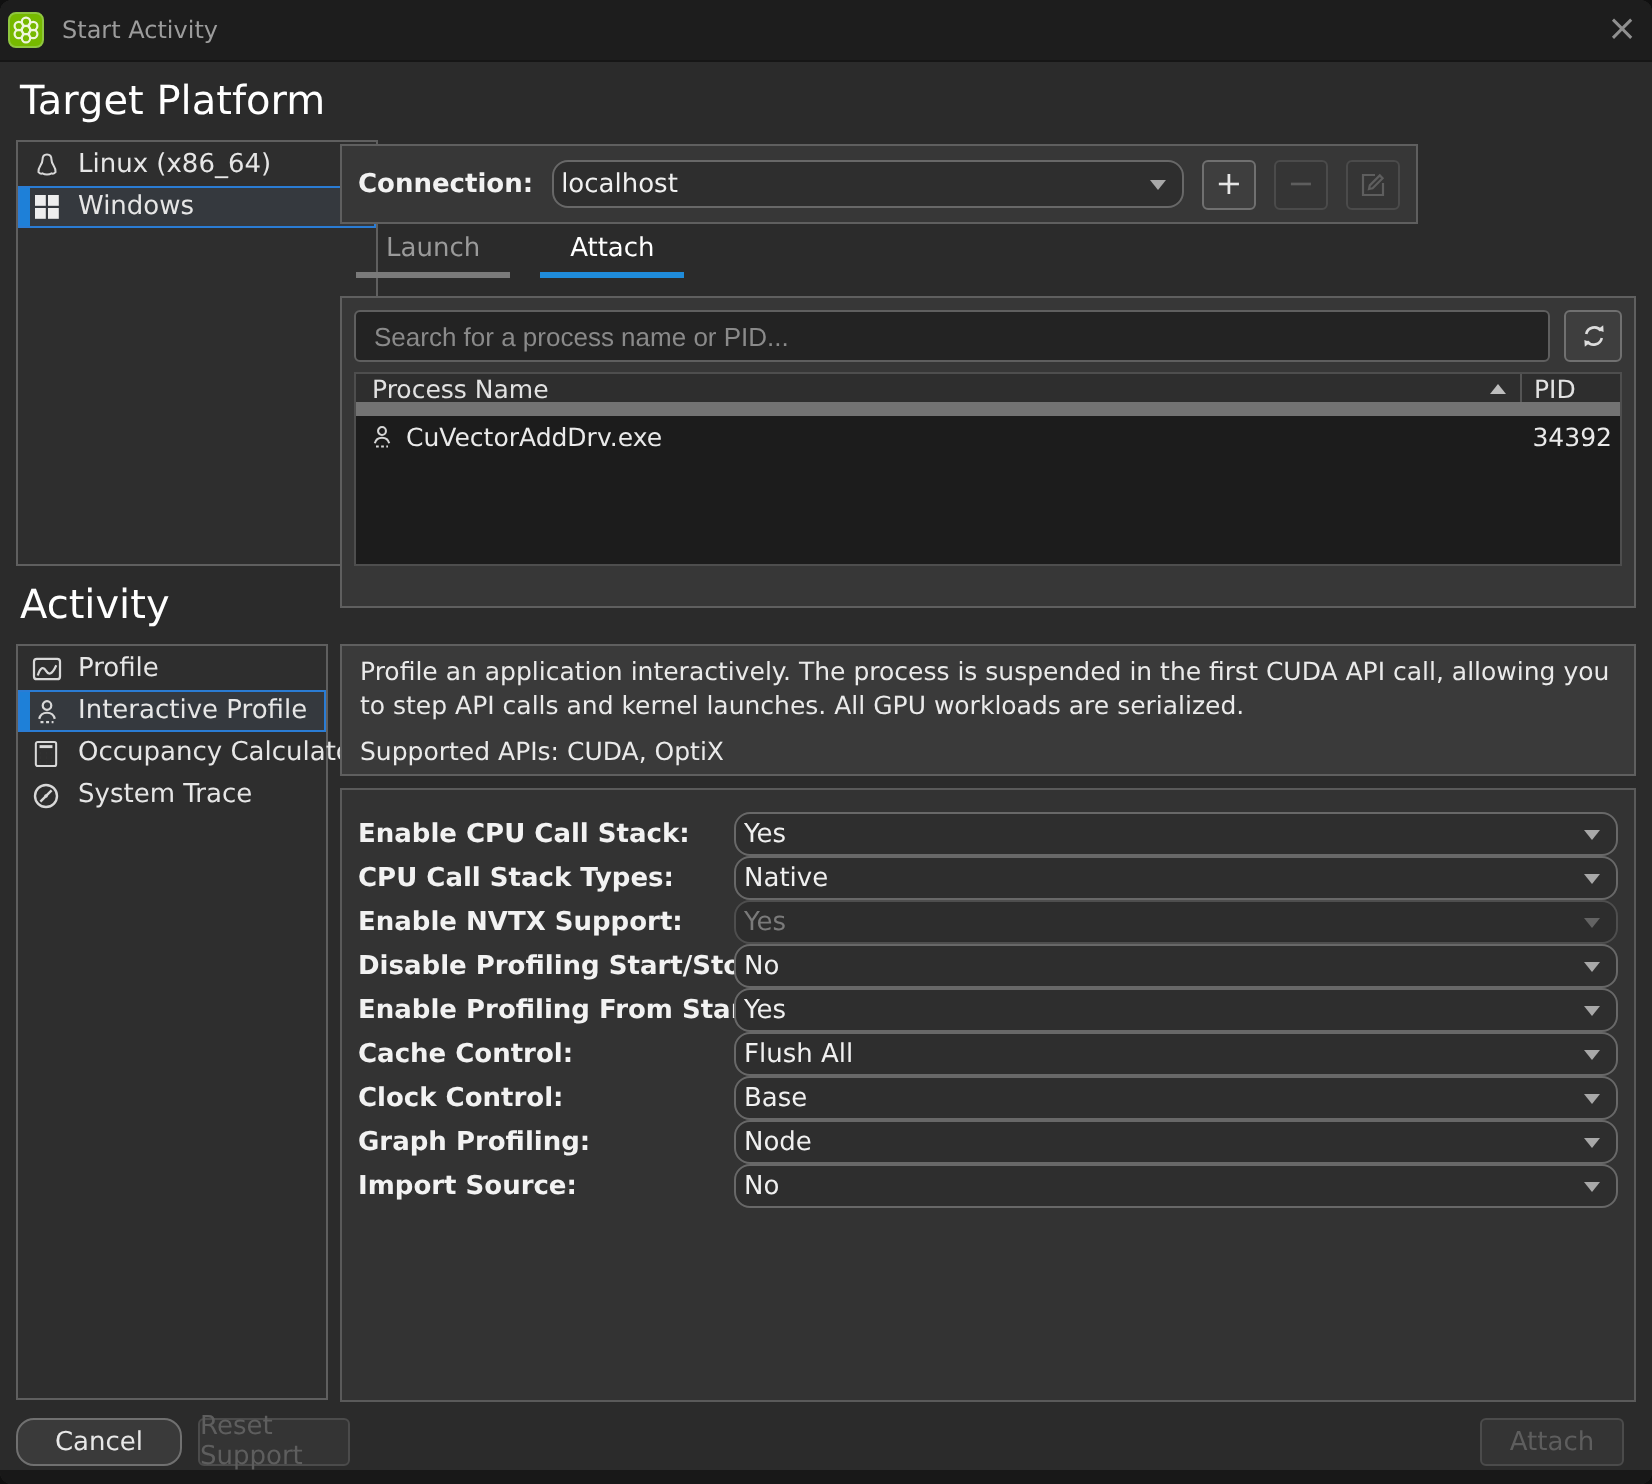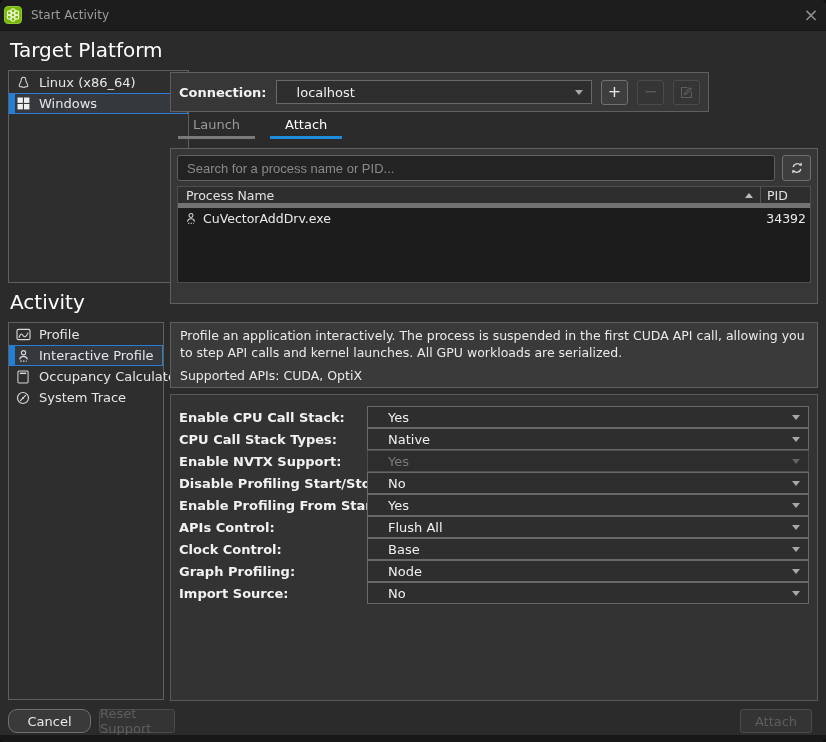--- a/index.html
+++ b/index.html
@@ -21,40 +21,40 @@
   .list-panel{position:absolute;background:#2e2e2e;border:1px solid #5f5f5f;padding-top:1px;}
   .platform-list{left:8px;top:70px;width:181px;height:213px;}
   .activity-list{left:8px;top:322px;width:156px;height:378px;}
   .list-item{height:21px;display:flex;align-items:center;gap:8px;padding:0 5px;color:#e6e6e6;font-size:13px;border:1px solid transparent;white-space:nowrap;}
   .list-item .li-icon{width:16px;height:16px;flex:0 0 auto;display:flex;align-items:center;justify-content:center;}
   .list-item.selected{background:#35393e;border-color:#2a7cd4;box-shadow:inset 5px 0 0 #1e80d8;}
 
   
   .conn-box{position:absolute;left:170px;top:72px;width:539px;height:40px;background:#373737;border:1px solid #5f5f5f;display:flex;align-items:center;padding:0 8px;gap:9px;}
   .conn-label{font-weight:bold;font-size:13px;color:#f2f2f2;white-space:nowrap;}
-  .select{position:relative;background:#2e2e2e;border:1px solid #686868;border-radius:0;height:24px;display:flex;align-items:center;padding:0 24px 0 20px;color:#f0f0f0;font-size:13px;}
+  .select{position:relative;background:#2e2e2e;border:1px solid #686868;border-radius:8px;height:24px;display:flex;align-items:center;padding:0 24px 0 4px;color:#f0f0f0;font-size:13px;}
   .select::after{content:"";position:absolute;right:8px;top:50%;margin-top:-2px;border-left:4px solid transparent;border-right:4px solid transparent;border-top:5px solid #a8a8a8;}
   .conn-select{flex:1;}
   .icon-btn{width:27px;height:25px;background:#3e3e3e;border:1px solid #707070;border-radius:3px;color:#e6e6e6;display:flex;align-items:center;justify-content:center;font-size:16px;line-height:1;flex:0 0 auto;}
   .icon-btn.disabled{color:#5e5e5e;border-color:#4b4b4b;background:#353535;}
   .icon-btn.disabled svg{stroke:#5e5e5e;}
 
   
   .tabs{position:absolute;left:178px;top:115px;display:flex;gap:15px;align-items:flex-end;}
   .tab{padding:2px 15px 4px 15px;font-size:13px;color:#9a9a9a;border-bottom:3px solid #7a7a7a;text-align:center;min-width:44px;}
   .tab.active{color:#ffffff;border-bottom-color:#1f8cdb;}
 
   
   .process-box{position:absolute;left:170px;top:148px;width:648px;height:156px;background:#373737;border:1px solid #5f5f5f;padding:6px;}
   .search-row{display:flex;gap:7px;}
   .search-input{flex:1;height:26px;background:#232323;border:1px solid #5f5f5f;border-radius:3px;color:#e0e0e0;padding:0 9px;font-size:13px;outline:none;}
   .search-input::placeholder{color:#8a8a8a;opacity:1;}
   .refresh-btn{width:29px;height:26px;}
   .proc-table{margin-top:5px;height:97px;background:#1c1c1c;border:1px solid #4e4e4e;}
-  .thead{display:flex;height:21px;background:#2e2e2e;border-bottom:5px solid #737373;color:#e2e2e2;font-size:12.5px;align-items:center;}
+  .thead{display:flex;height:21px;background:#2e2e2e;border-bottom:7px solid #737373;color:#e2e2e2;font-size:12.5px;align-items:center;}
   .th-name{flex:1;padding-left:8px;display:flex;align-items:center;}
   .sort-arrow{margin-left:auto;margin-right:7px;width:0;height:0;border-left:4px solid transparent;border-right:4px solid transparent;border-bottom:5px solid #bdbdbd;}
   .th-pid{width:50px;border-left:1px solid #555555;padding-left:6px;height:100%;display:flex;align-items:center;}
   .trow{display:flex;height:20px;align-items:center;color:#eaeaea;font-size:12.5px;}
   .trow .cell-name{flex:1;padding-left:7px;display:flex;gap:6px;align-items:center;}
   .trow .cell-pid{width:50px;text-align:right;padding-right:4px;}
 
   
   .desc-box{position:absolute;left:170px;top:322px;width:648px;height:66px;background:#3a3a3a;border:1px solid #5f5f5f;padding:5px 9px;color:#eaeaea;font-size:12.5px;line-height:1.34;}
   .desc-apis{margin-top:6px;}
@@ -281,21 +281,21 @@
     </div>
 
     <div class="opt-row">
       <span class="opt-label">Enable Profiling From Start:</span>
       <div class="select opt-select">
         <span>Yes</span>
       </div>
     </div>
 
     <div class="opt-row">
-      <span class="opt-label">APIs Control:</span>
+      <span class="opt-label">Cache Control:</span>
       <div class="select opt-select">
         <span>Flush All</span>
       </div>
     </div>
 
     <div class="opt-row">
       <span class="opt-label">Clock Control:</span>
       <div class="select opt-select">
         <span>Base</span>
       </div>

